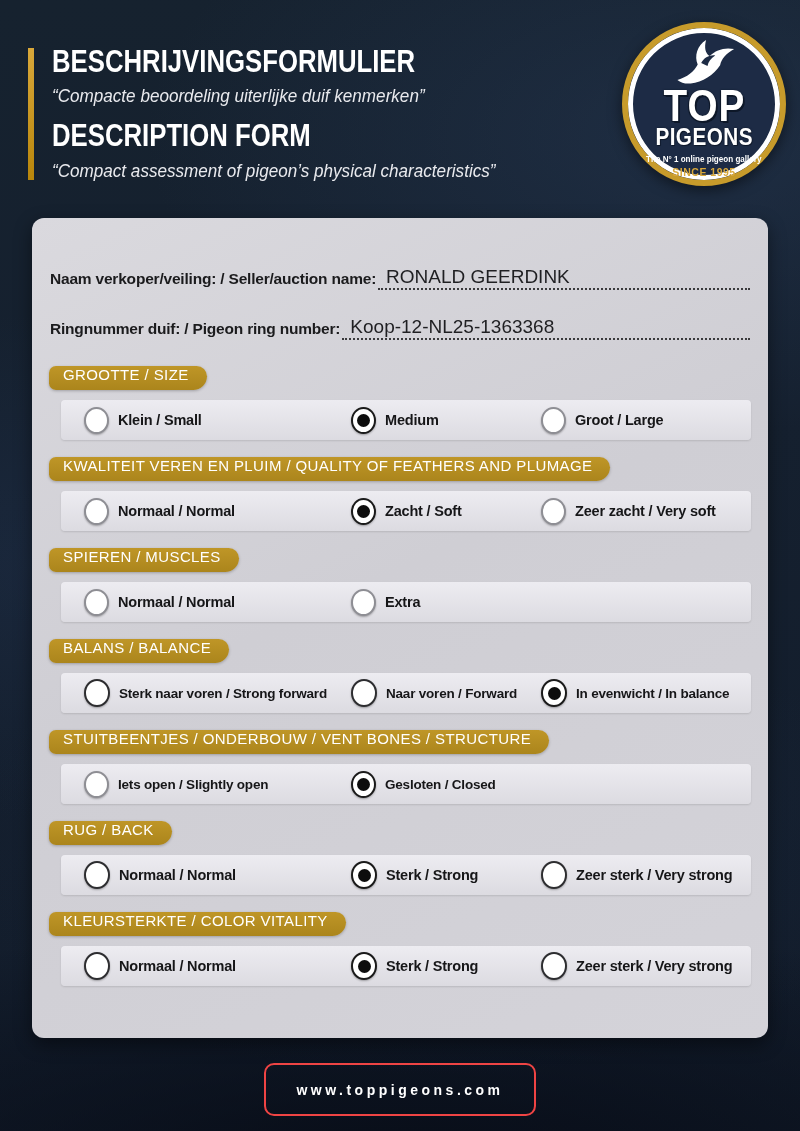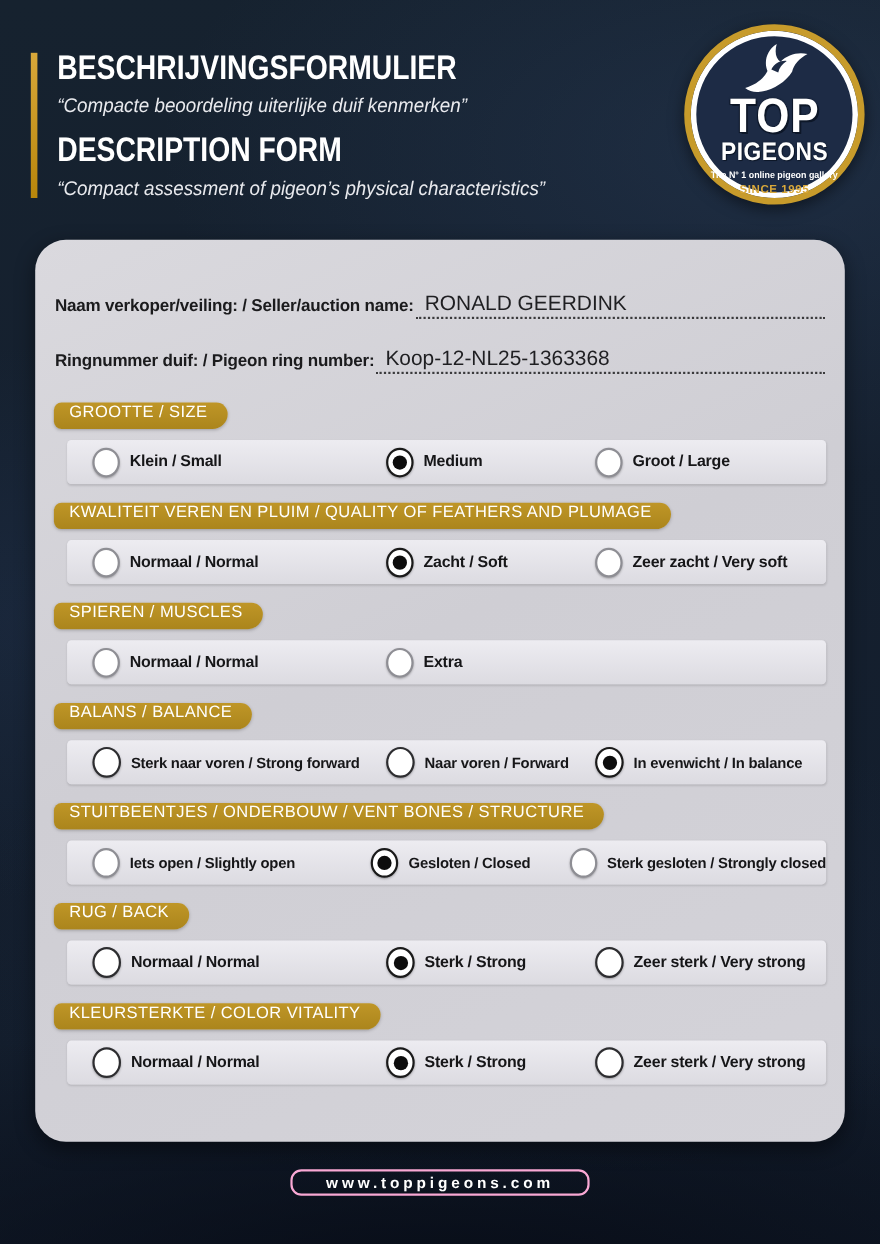--- a/index.html
+++ b/index.html
@@ -35,21 +35,21 @@
   .logo svg { width:84px; height:54px; margin-top:6px; }
   .logo-top { font-weight:700; font-size:44px; line-height:.82; color:#fff; letter-spacing:1px;
     transform:scaleX(.88); text-shadow:0 0 2px #0e1829, 2px 2px 0 #0e1829, -1px 1px 0 #0e1829; }
   .logo-pigeons { font-weight:700; font-size:23px; line-height:1.15; color:#fff; letter-spacing:.5px;
     transform:scaleX(.9); text-shadow:0 0 2px #0e1829, 1px 1px 0 #0e1829; }
   .logo-tagline { font-size:8.5px; font-weight:700; color:#fff; margin-top:3px; transform:scaleX(.95); white-space:nowrap; }
   .logo-since { font-size:10.5px; font-weight:700; color:#d9a83a; margin-top:2px; letter-spacing:.5px; }
 
   
   .panel { position:absolute; left:32px; top:218px; width:736px; height:820px;
-    border-radius:28px; padding:44px 15px 0 15px;
+    border-radius:12px; padding:44px 15px 0 15px;
     background:linear-gradient(155deg,#dad9de 0%, #cfced4 45%, #d4d3d9 100%);
     box-shadow:0 6px 18px rgba(0,0,0,.45); }
 
   .field { display:flex; align-items:flex-end; margin:0 3px 22px 3px; height:28px; }
   .field-label { font-weight:700; font-size:15.5px; letter-spacing:-.2px; color:#1b1b1d; white-space:nowrap; padding-bottom:2px; }
   .field-line { flex:1; border-bottom:2px dotted #3a3a3c; margin-left:2px; }
   .field-value { font-size:19px; color:#1f1f22; padding:0 0 1px 8px; white-space:nowrap; }
 
   .sections { margin-top:26px; }
   .section { margin-top:17px; }
@@ -70,21 +70,21 @@
     display:flex; align-items:center; justify-content:center; flex:none; }
   .row.dark .radio { border-color:#2d2d30; width:26px; height:28px; }
   .opt[data-selected="true"] .radio { border-color:#1a1a1a; }
   .dot { display:none; width:13px; height:13px; border-radius:50%; background:#0d0d0d; }
   .opt[data-selected="true"] .dot { display:block; }
   .opt-label { font-weight:700; font-size:14.5px; color:#161618; letter-spacing:-.2px; white-space:nowrap; }
   .row.tight .opt-label { font-size:13.5px; }
 
   
   .footer-box { position:absolute; top:1063px; left:50%; transform:translateX(-50%);
-    width:272px; height:24px; border:2px solid #f9a8d4; border-radius:10px;
+    width:272px; height:53px; border:2px solid #ef4444; border-radius:10px;
     display:flex; align-items:center; justify-content:center; }
   .footer-text { color:#fff; font-weight:700; font-size:14px; letter-spacing:3.5px; }
 </style>
 </head>
 <body>
 
 <div class="header">
   <div class="gold-bar"></div>
   <div class="header-text">
     <div class="h-title">BESCHRIJVINGSFORMULIER</div>
@@ -199,24 +199,20 @@
         <div class="opt c1" data-selected="false">
           <span class="radio"></span>
           <span class="opt-label">Iets open / Slightly open</span>
         </div>
         <div class="opt c2" data-selected="true">
           <span class="radio">
               <span class="dot"></span>
             </span>
           <span class="opt-label">Gesloten / Closed</span>
         </div>
-        <div class="opt c3" data-selected="false">
-          <span class="radio"></span>
-          <span class="opt-label">Sterk gesloten / Strongly closed</span>
-        </div>
       </div>
     </div>
 
     <div class="section">
       <div class="pill">RUG / BACK</div>
       <div class="row dark">
         <div class="opt c1" data-selected="false">
           <span class="radio"></span>
           <span class="opt-label">Normaal / Normal</span>
         </div>

